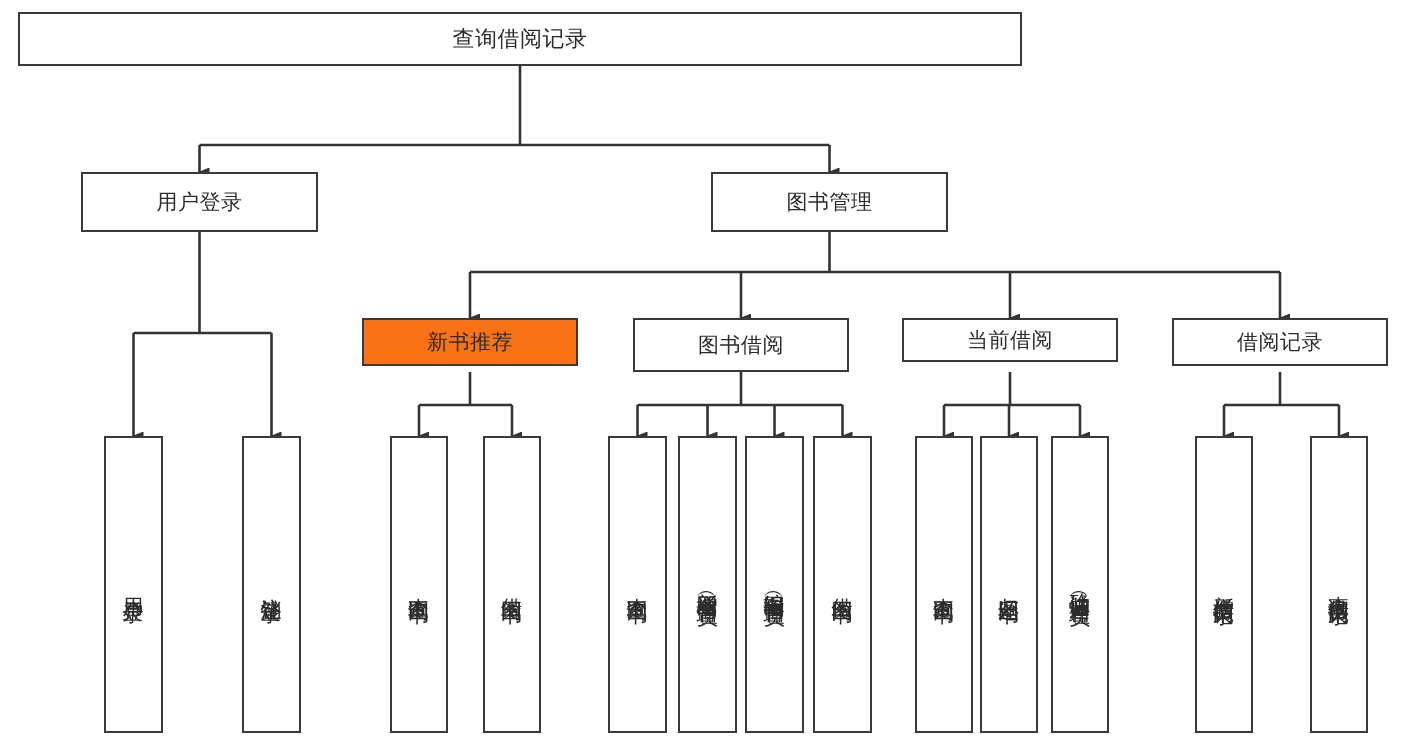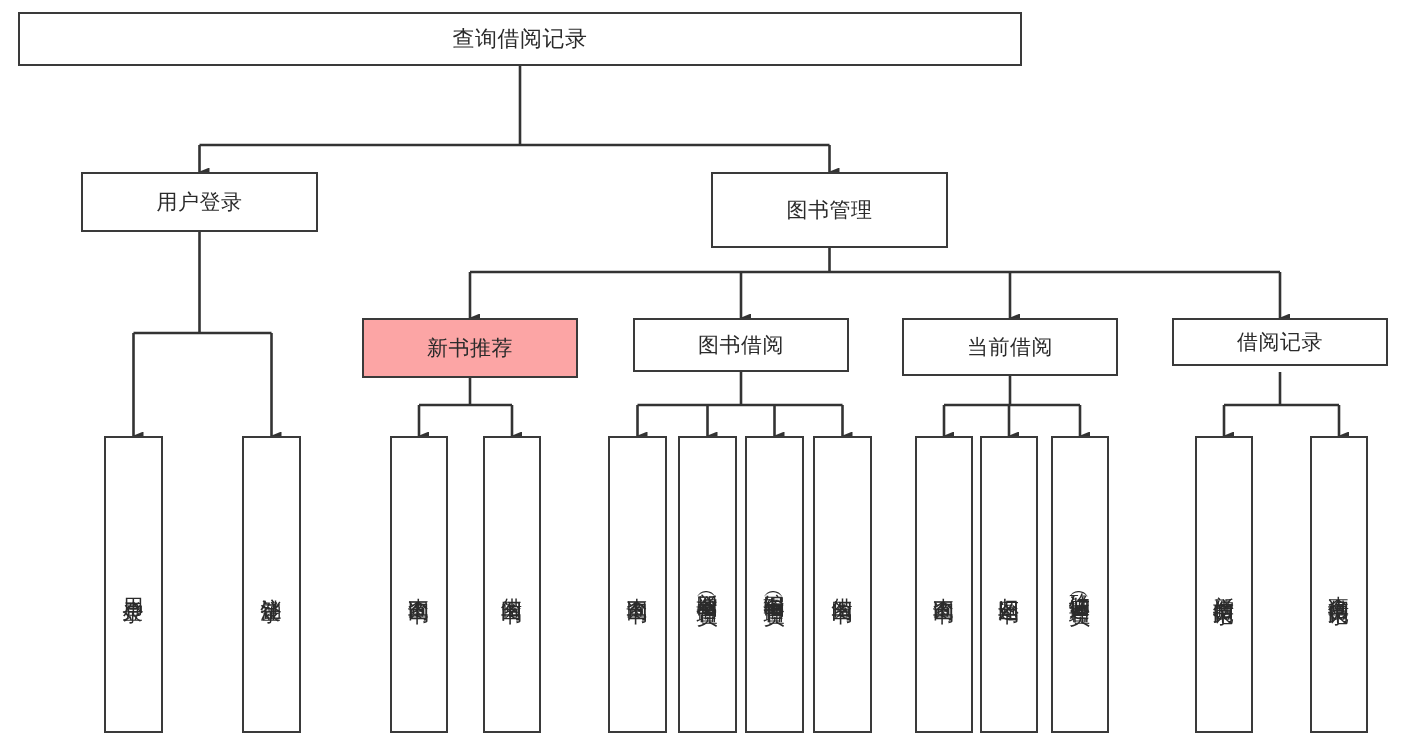--- a/index.html
+++ b/index.html
@@ -118,31 +118,31 @@
       </g>
   </svg>
 
   <div class="node root horizontal" style="left: 18px; top: 12px; width: 1004px; height: 54px; border-color: rgb(58, 58, 58); background: rgb(255, 255, 255);">
     <span class="node-label">查询借阅记录</span>
   </div>
 
   <div class="node horizontal" style="left: 81px; top: 172px; width: 237px; height: 60px; border-color: rgb(58, 58, 58); background: rgb(255, 255, 255);">
     <span class="node-label">用户登录</span>
   </div>
-  <div class="node horizontal" style="left: 711px; top: 172px; width: 237px; height: 76px; border-color: rgb(58, 58, 58); background: rgb(255, 255, 255);">
+  <div class="node horizontal" style="left: 711px; top: 172px; width: 237px; height: 60px; border-color: rgb(58, 58, 58); background: rgb(255, 255, 255);">
     <span class="node-label">图书管理</span>
   </div>
 
-  <div class="node horizontal" style="left: 362px; top: 318px; width: 216px; height: 60px; border-color: rgb(58, 58, 58); background: #fca5a5;">
+  <div class="node horizontal" style="left: 362px; top: 318px; width: 216px; height: 48px; border-color: rgb(58, 58, 58); background: #f97316;">
     <span class="node-label">新书推荐</span>
   </div>
   <div class="node horizontal" style="left: 633px; top: 318px; width: 216px; height: 54px; border-color: rgb(58, 58, 58); background: rgb(255, 255, 255);">
     <span class="node-label">图书借阅</span>
   </div>
-  <div class="node horizontal" style="left: 902px; top: 318px; width: 216px; height: 58px; border-color: rgb(58, 58, 58); background: rgb(255, 255, 255);">
+  <div class="node horizontal" style="left: 902px; top: 318px; width: 216px; height: 44px; border-color: rgb(58, 58, 58); background: rgb(255, 255, 255);">
     <span class="node-label">当前借阅</span>
   </div>
   <div class="node horizontal" style="left: 1172px; top: 318px; width: 216px; height: 48px; border-color: rgb(58, 58, 58); background: rgb(255, 255, 255);">
     <span class="node-label">借阅记录</span>
   </div>
 
   <div class="node vertical" style="left: 104px; top: 436px; width: 59px; height: 297px; border-color: rgb(58, 58, 58); background: rgb(255, 255, 255);">
     <span class="node-label">用户登录</span>
   </div>
   <div class="node vertical" style="left: 242px; top: 436px; width: 59px; height: 297px; border-color: rgb(58, 58, 58); background: rgb(255, 255, 255);">

